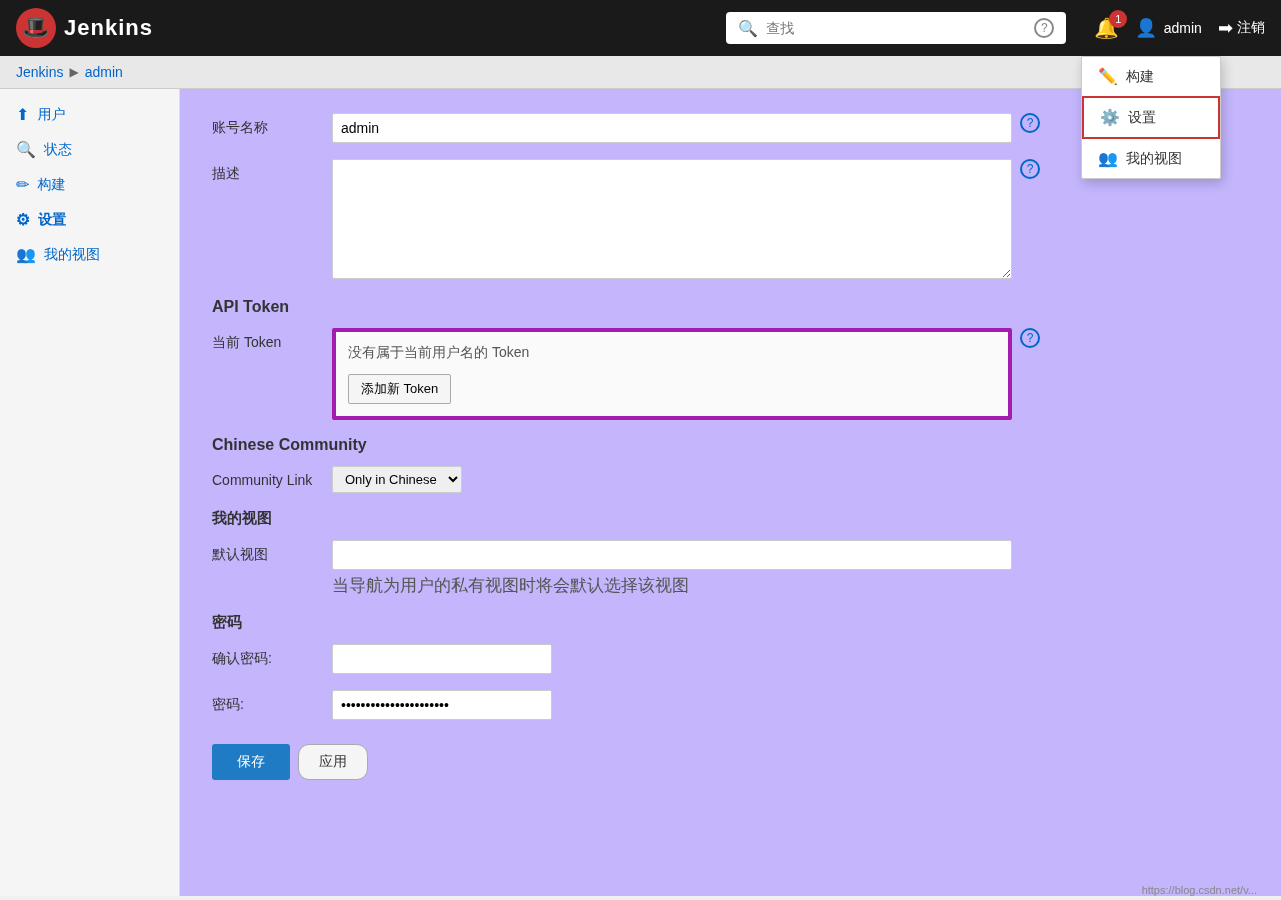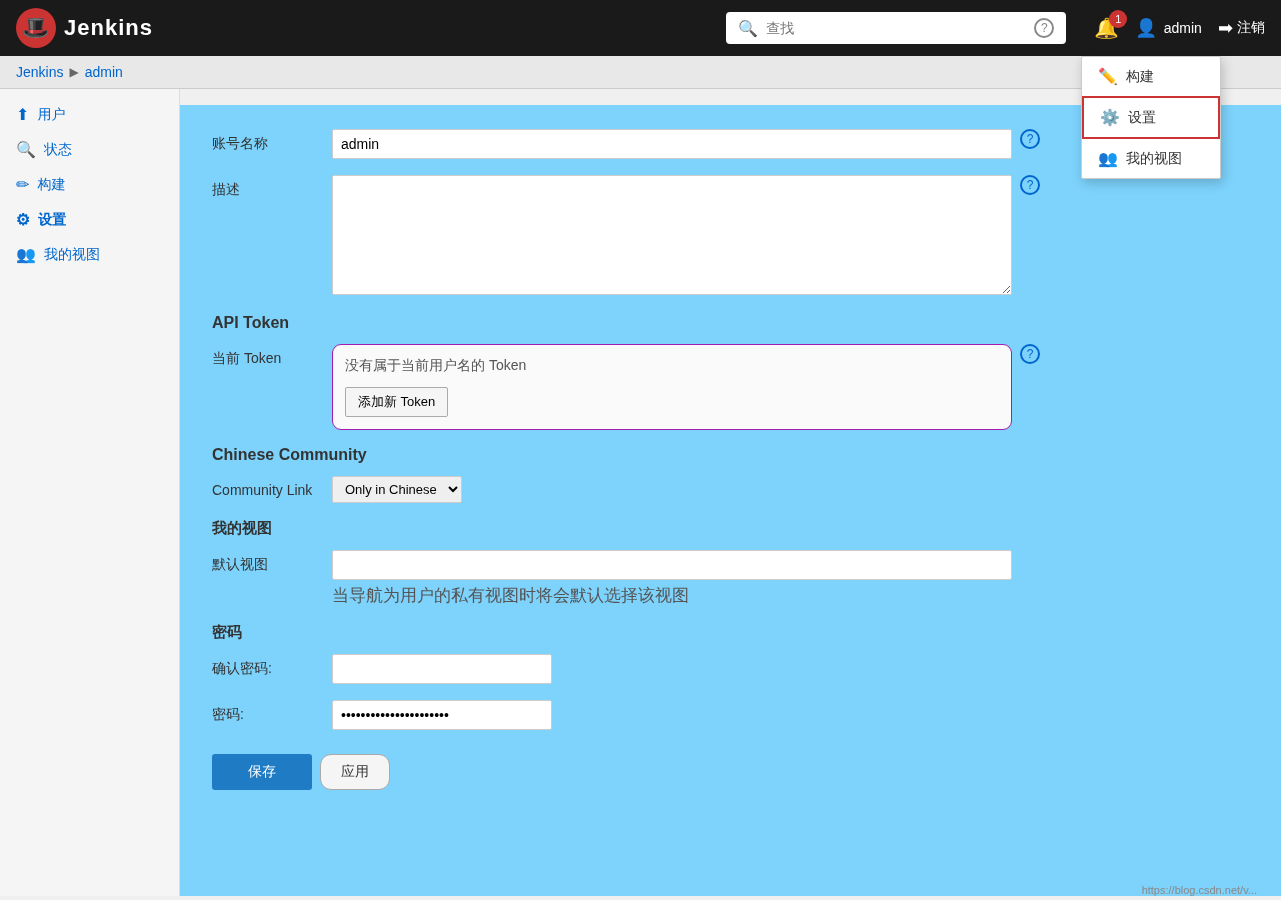--- a/index.html
+++ b/index.html
@@ -161,24 +161,23 @@
       color: #0066cc;
     }
     .sidebar-icon {
       font-size: 16px;
       flex-shrink: 0;
     }
 
     
     .main {
       flex: 1;
-      background: #7dd3fc;
+      background: #c4b5fd;
       padding: 24px 32px;
       position: relative;
-      margin-top: 16px;
     }
 
     
     .form-row {
       display: flex;
       align-items: flex-start;
       margin-bottom: 16px;
     }
     .form-label {
       width: 120px;
@@ -235,22 +234,22 @@
     .section-header-zh {
       font-size: 15px;
       font-weight: bold;
       color: #333;
       margin-bottom: 12px;
       margin-top: 8px;
     }
 
     
     .token-box {
-      border: 1px solid #a21caf;
-      border-radius: 9px;
+      border: 4px solid #a21caf;
+      border-radius: 2px;
       padding: 12px;
       background: #fafafa;
       max-width: 680px;
     }
     .token-empty-text {
       color: #555;
       font-size: 14px;
       margin-bottom: 12px;
     }
     .token-add-btn {
@@ -287,21 +286,21 @@
       font-size: 14px;
     }
 
     
     .bottom-buttons {
       display: flex;
       gap: 8px;
       margin-top: 24px;
     }
     .btn-save {
-      padding: 8px 36px;
+      padding: 8px 25px;
       background: #1e7bc4;
       color: #fff;
       border: none;
       border-radius: 3px;
       cursor: pointer;
       font-size: 14px;
       text-align: center;
     }
     .btn-apply {
       padding: 8px 20px;

